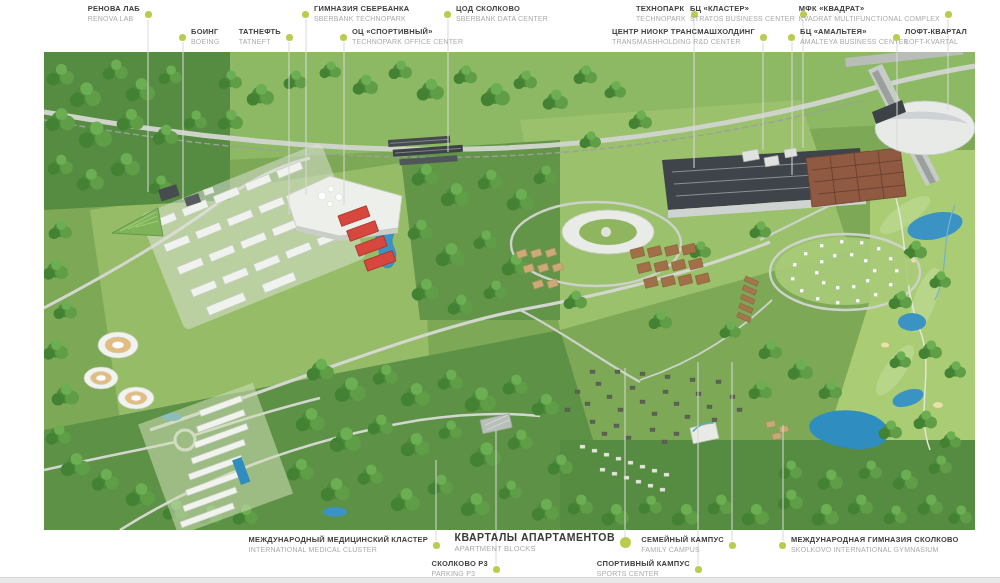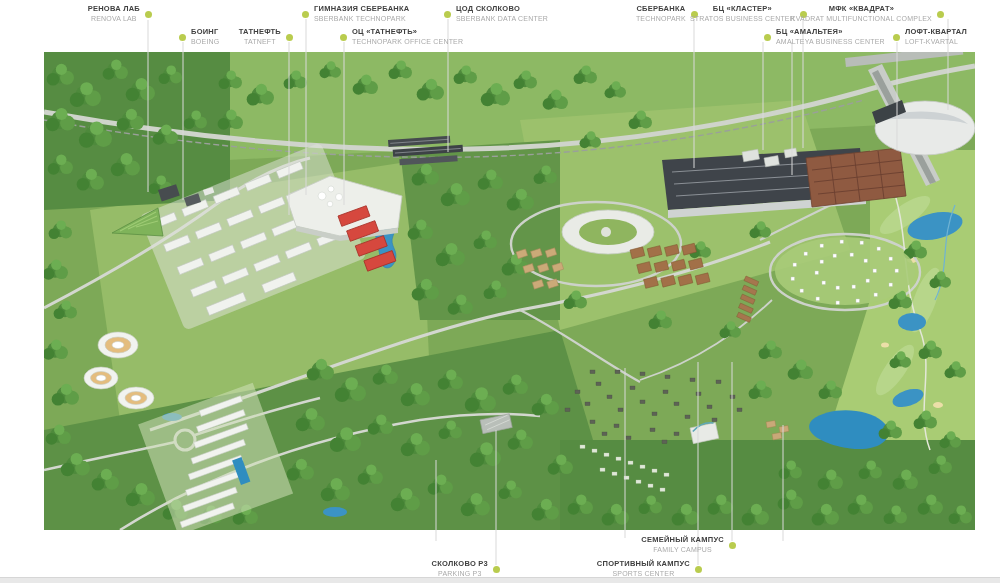--- a/index.html
+++ b/index.html
@@ -2,21 +2,21 @@
 <html><head>
 <meta charset="utf-8">
 <style>
   html,body{margin:0;padding:0}
   #stage{position:relative;width:1000px;height:583px;background:#ffffff;overflow:hidden;font-family:"Liberation Sans",sans-serif}
   #map-svg{position:absolute;left:44px;top:52px;z-index:1}
   #lines-svg{position:absolute;left:0;top:0;z-index:5;pointer-events:none}
   .lbl{position:absolute;display:flex;gap:5px;z-index:10}
   .lbl .ru{font-size:7.5px;font-weight:bold;color:#404040;letter-spacing:.25px;line-height:10px;white-space:nowrap}
   .lbl .en{font-size:7px;color:#a9a9a9;letter-spacing:.2px;line-height:9px;white-space:nowrap}
-  .lbl.right .txt{text-align:center}
+  .lbl.right .txt{text-align:left}
   .dot{width:7px;height:7px;border-radius:50%;background:#b9cc4e;margin-top:7px;flex:0 0 auto}
   .lbl.featured .ru{font-size:10.5px;letter-spacing:.5px;line-height:13px;color:#3a3a3a}
   .lbl.featured .en{font-size:7.5px}
   .lbl.featured .dot{width:11px;height:11px;margin-top:6px}
   #edge-bar{position:absolute;left:0;top:577px;width:1000px;height:6px;background:#e8e8e8;border-top:1px solid #d6d6d6;z-index:2}
 </style>
 </head>
 <body>
 
 <div id="stage">
@@ -482,33 +482,33 @@
   </div>
   <div class="lbl" style="left:444px;top:4px">
     <span class="dot"></span>
     <div class="txt">
         <div class="ru">ЦОД СКОЛКОВО</div>
         <div class="en">SBERBANK DATA CENTER</div>
       </div>
   </div>
   <div class="lbl right" style="right:302px;top:4px">
     <div class="txt">
-        <div class="ru">СБЕРБАНКА</div>
+        <div class="ru">ТЕХНОПАРК</div>
         <div class="en">TECHNOPARK</div>
       </div>
     <span class="dot"></span>
   </div>
   <div class="lbl right" style="right:193px;top:4px">
     <div class="txt">
         <div class="ru">БЦ «КЛАСТЕР»</div>
         <div class="en">STRATOS BUSINESS CENTER</div>
       </div>
     <span class="dot"></span>
   </div>
-  <div class="lbl right" style="right:56px;top:4px">
+  <div class="lbl right" style="right:48px;top:4px">
     <div class="txt">
         <div class="ru">МФК «КВАДРАТ»</div>
         <div class="en">KVADRAT MULTIFUNCTIONAL COMPLEX</div>
       </div>
     <span class="dot"></span>
   </div>
   <div class="lbl" style="left:179px;top:27px">
     <span class="dot"></span>
     <div class="txt">
         <div class="ru">БОИНГ</div>
@@ -518,46 +518,74 @@
   <div class="lbl right" style="right:707px;top:27px">
     <div class="txt">
         <div class="ru">ТАТНЕФТЬ</div>
         <div class="en">TATNEFT</div>
       </div>
     <span class="dot"></span>
   </div>
   <div class="lbl" style="left:340px;top:27px">
     <span class="dot"></span>
     <div class="txt">
-        <div class="ru">ОЦ «ТАТНЕФТЬ»</div>
+        <div class="ru">ОЦ «СПОРТИВНЫЙ»</div>
         <div class="en">TECHNOPARK OFFICE CENTER</div>
       </div>
   </div>
-  <div class="lbl" style="left:764px;top:27px">
+  <div class="lbl right" style="right:233px;top:27px">
+    <div class="txt">
+        <div class="ru">ЦЕНТР НИОКР ТРАНСМАШХОЛДИНГ</div>
+        <div class="en">TRANSMASHHOLDING R&amp;D CENTER</div>
+      </div>
+    <span class="dot"></span>
+  </div>
+  <div class="lbl" style="left:788px;top:27px">
     <span class="dot"></span>
     <div class="txt">
         <div class="ru">БЦ «АМАЛЬТЕЯ»</div>
         <div class="en">AMALTEYA BUSINESS CENTER</div>
       </div>
   </div>
   <div class="lbl" style="left:893px;top:27px">
     <span class="dot"></span>
     <div class="txt">
         <div class="ru">ЛОФТ-КВАРТАЛ</div>
         <div class="en">LOFT-KVARTAL</div>
       </div>
   </div>
 
+  <div class="lbl right" style="right:560px;top:535px">
+    <div class="txt">
+        <div class="ru">МЕЖДУНАРОДНЫЙ МЕДИЦИНСКИЙ КЛАСТЕР</div>
+        <div class="en">INTERNATIONAL MEDICAL CLUSTER</div>
+      </div>
+    <span class="dot"></span>
+  </div>
+  <div class="lbl right featured" style="right:369px;top:531px">
+    <div class="txt">
+        <div class="ru">КВАРТАЛЫ АПАРТАМЕНТОВ</div>
+        <div class="en">APARTMENT BLOCKS</div>
+      </div>
+    <span class="dot"></span>
+  </div>
   <div class="lbl right" style="right:264px;top:535px">
     <div class="txt">
         <div class="ru">СЕМЕЙНЫЙ КАМПУС</div>
         <div class="en">FAMILY CAMPUS</div>
       </div>
     <span class="dot"></span>
   </div>
+  <div class="lbl" style="left:779px;top:535px">
+    <span class="dot"></span>
+    <div class="txt">
+        <div class="ru">МЕЖДУНАРОДНАЯ ГИМНАЗИЯ СКОЛКОВО</div>
+        <div class="en">SKOLKOVO INTERNATIONAL GYMNASIUM</div>
+      </div>
+  </div>
   <div class="lbl right" style="right:500px;top:559px">
     <div class="txt">
         <div class="ru">СКОЛКОВО Р3</div>
         <div class="en">PARKING P3</div>
       </div>
     <span class="dot"></span>
   </div>
   <div class="lbl right" style="right:298px;top:559px">
     <div class="txt">
         <div class="ru">СПОРТИВНЫЙ КАМПУС</div>

